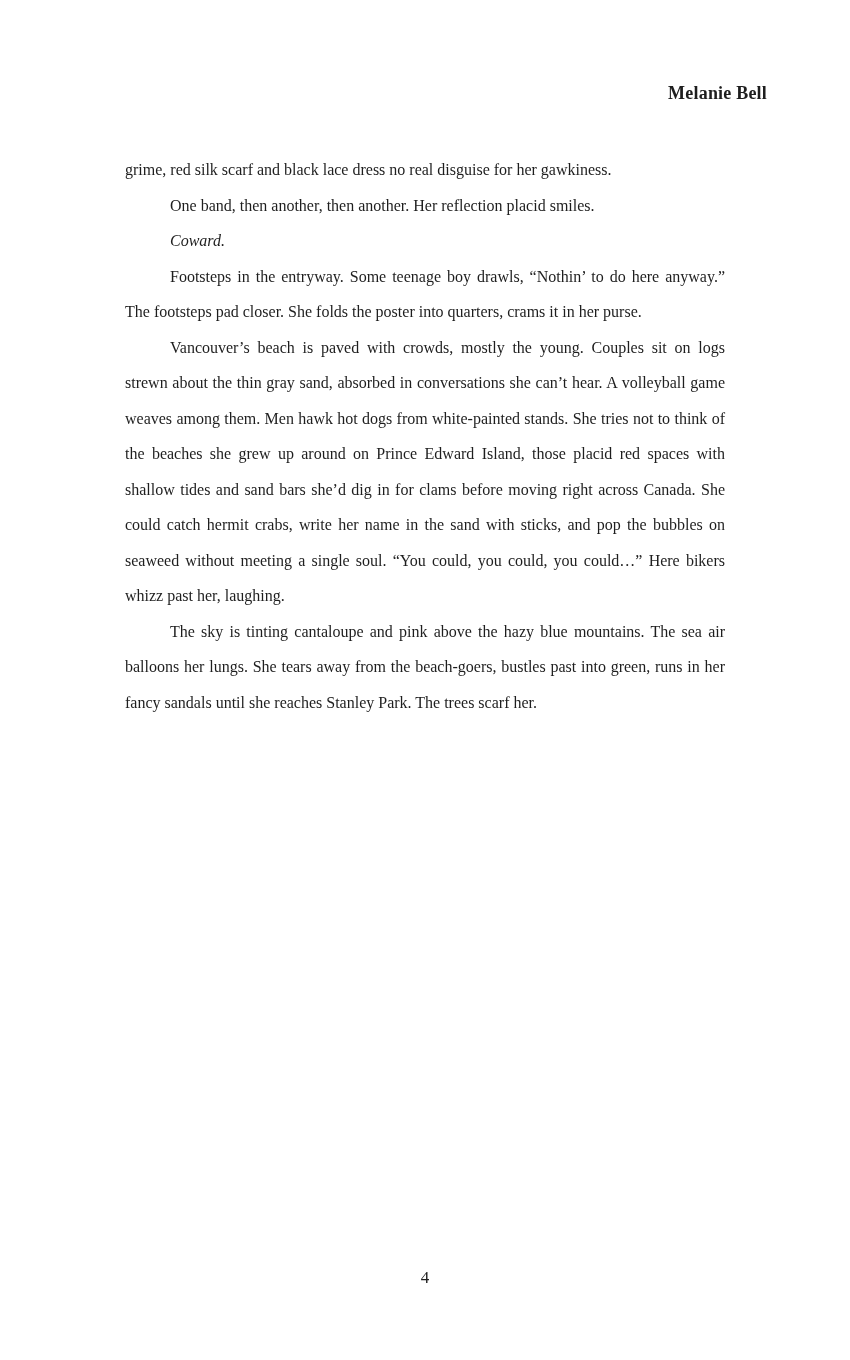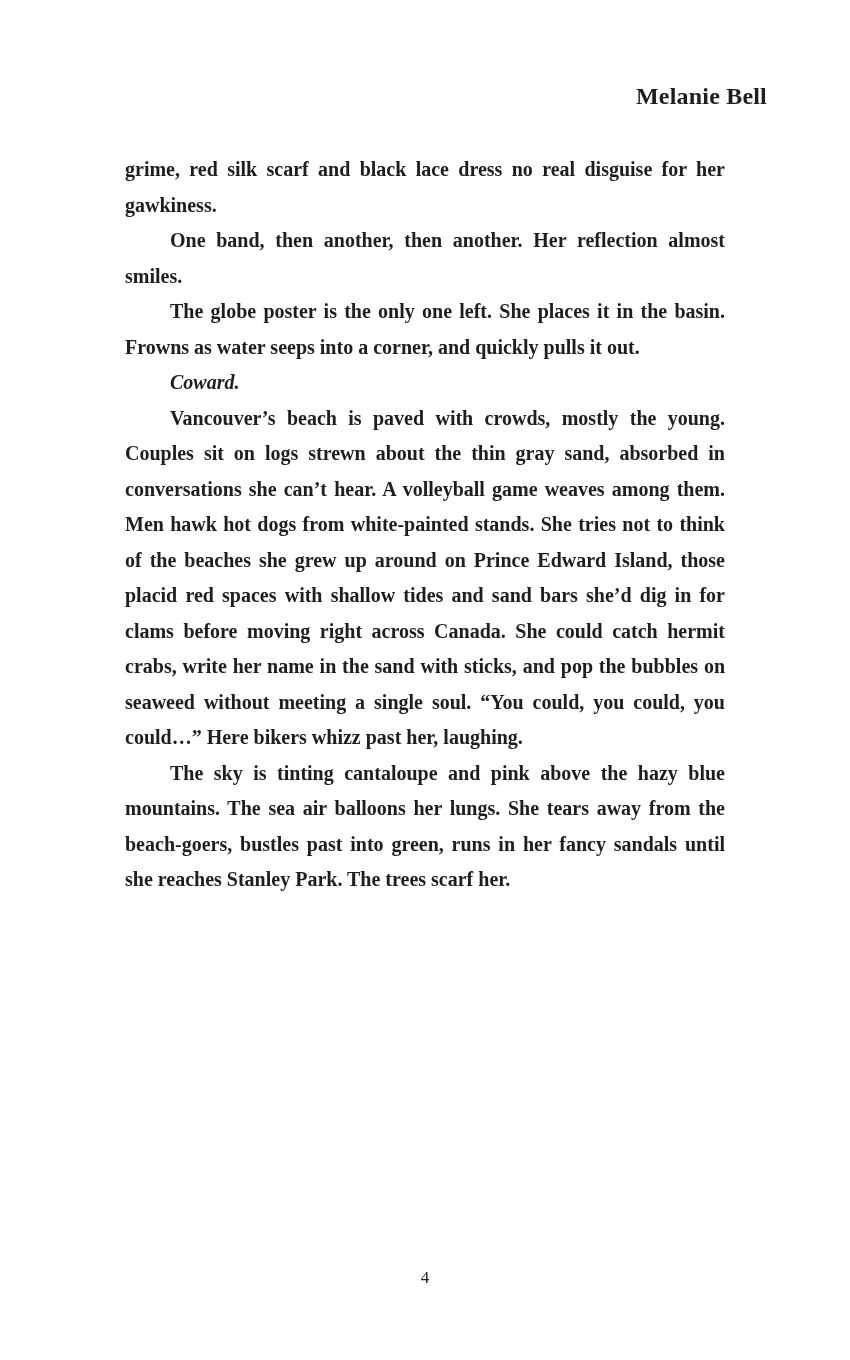--- a/index.html
+++ b/index.html
@@ -16,34 +16,33 @@
     overflow: hidden;
   }
   .page {
     position: absolute;
     inset: 0;
   }
   .page-header {
     position: absolute;
     top: 83px;
     right: 83px;
-    font-size: 24px;
+    font-size: 18px;
     font-weight: bold;
     letter-spacing: 0.2px;
     text-align: right;
   }
   .text-block {
     position: absolute;
     top: 152px;
     left: 125px;
     width: 600px;
-    font-size: 20px;
+    font-size: 16px;
     line-height: 35.5px;
     text-align: justify;
-    font-weight: bold;
   }
   .text-block p {
     margin: 0;
     padding: 0;
     text-indent: 45px;
   }
   .text-block p.no-indent {
     text-indent: 0;
   }
   .text-block p.italic {
@@ -60,22 +59,22 @@
 </style>
 </head>
 <body>
 
 <div class="page">
 
   <div class="page-header">Melanie Bell</div>
 
   <div class="text-block">
     <p class="no-indent">grime, red silk scarf and black lace dress no real disguise for her gawkiness.</p>
-    <p>One band, then another, then another. Her reflection almost smiles.</p>
-    <p>The globe poster is the only one left. She places it in the basin. Frowns as water seeps into a corner, and quickly pulls it out.</p>
+    <p>One band, then another, then another. Her reflection placid smiles.</p>
     <p class="italic">Coward.</p>
+    <p>Footsteps in the entryway. Some teenage boy drawls, “Nothin’ to do here anyway.” The footsteps pad closer. She folds the poster into quarters, crams it in her purse.</p>
     <p>Vancouver’s beach is paved with crowds, mostly the young. Couples sit on logs strewn about the thin gray sand, absorbed in conversations she can’t hear. A volleyball game weaves among them. Men hawk hot dogs from white-painted stands. She tries not to think of the beaches she grew up around on Prince Edward Island, those placid red spaces with shallow tides and sand bars she’d dig in for clams before moving right across Canada. She could catch hermit crabs, write her name in the sand with sticks, and pop the bubbles on seaweed without meeting a single soul. “You could, you could, you could…” Here bikers whizz past her, laughing.</p>
     <p>The sky is tinting cantaloupe and pink above the hazy blue mountains. The sea air balloons her lungs. She tears away from the beach-goers, bustles past into green, runs in her fancy sandals until she reaches Stanley Park. The trees scarf her.</p>
   </div>
 
   <div class="page-footer">4</div>
 
 </div>
 
 </body></html>

